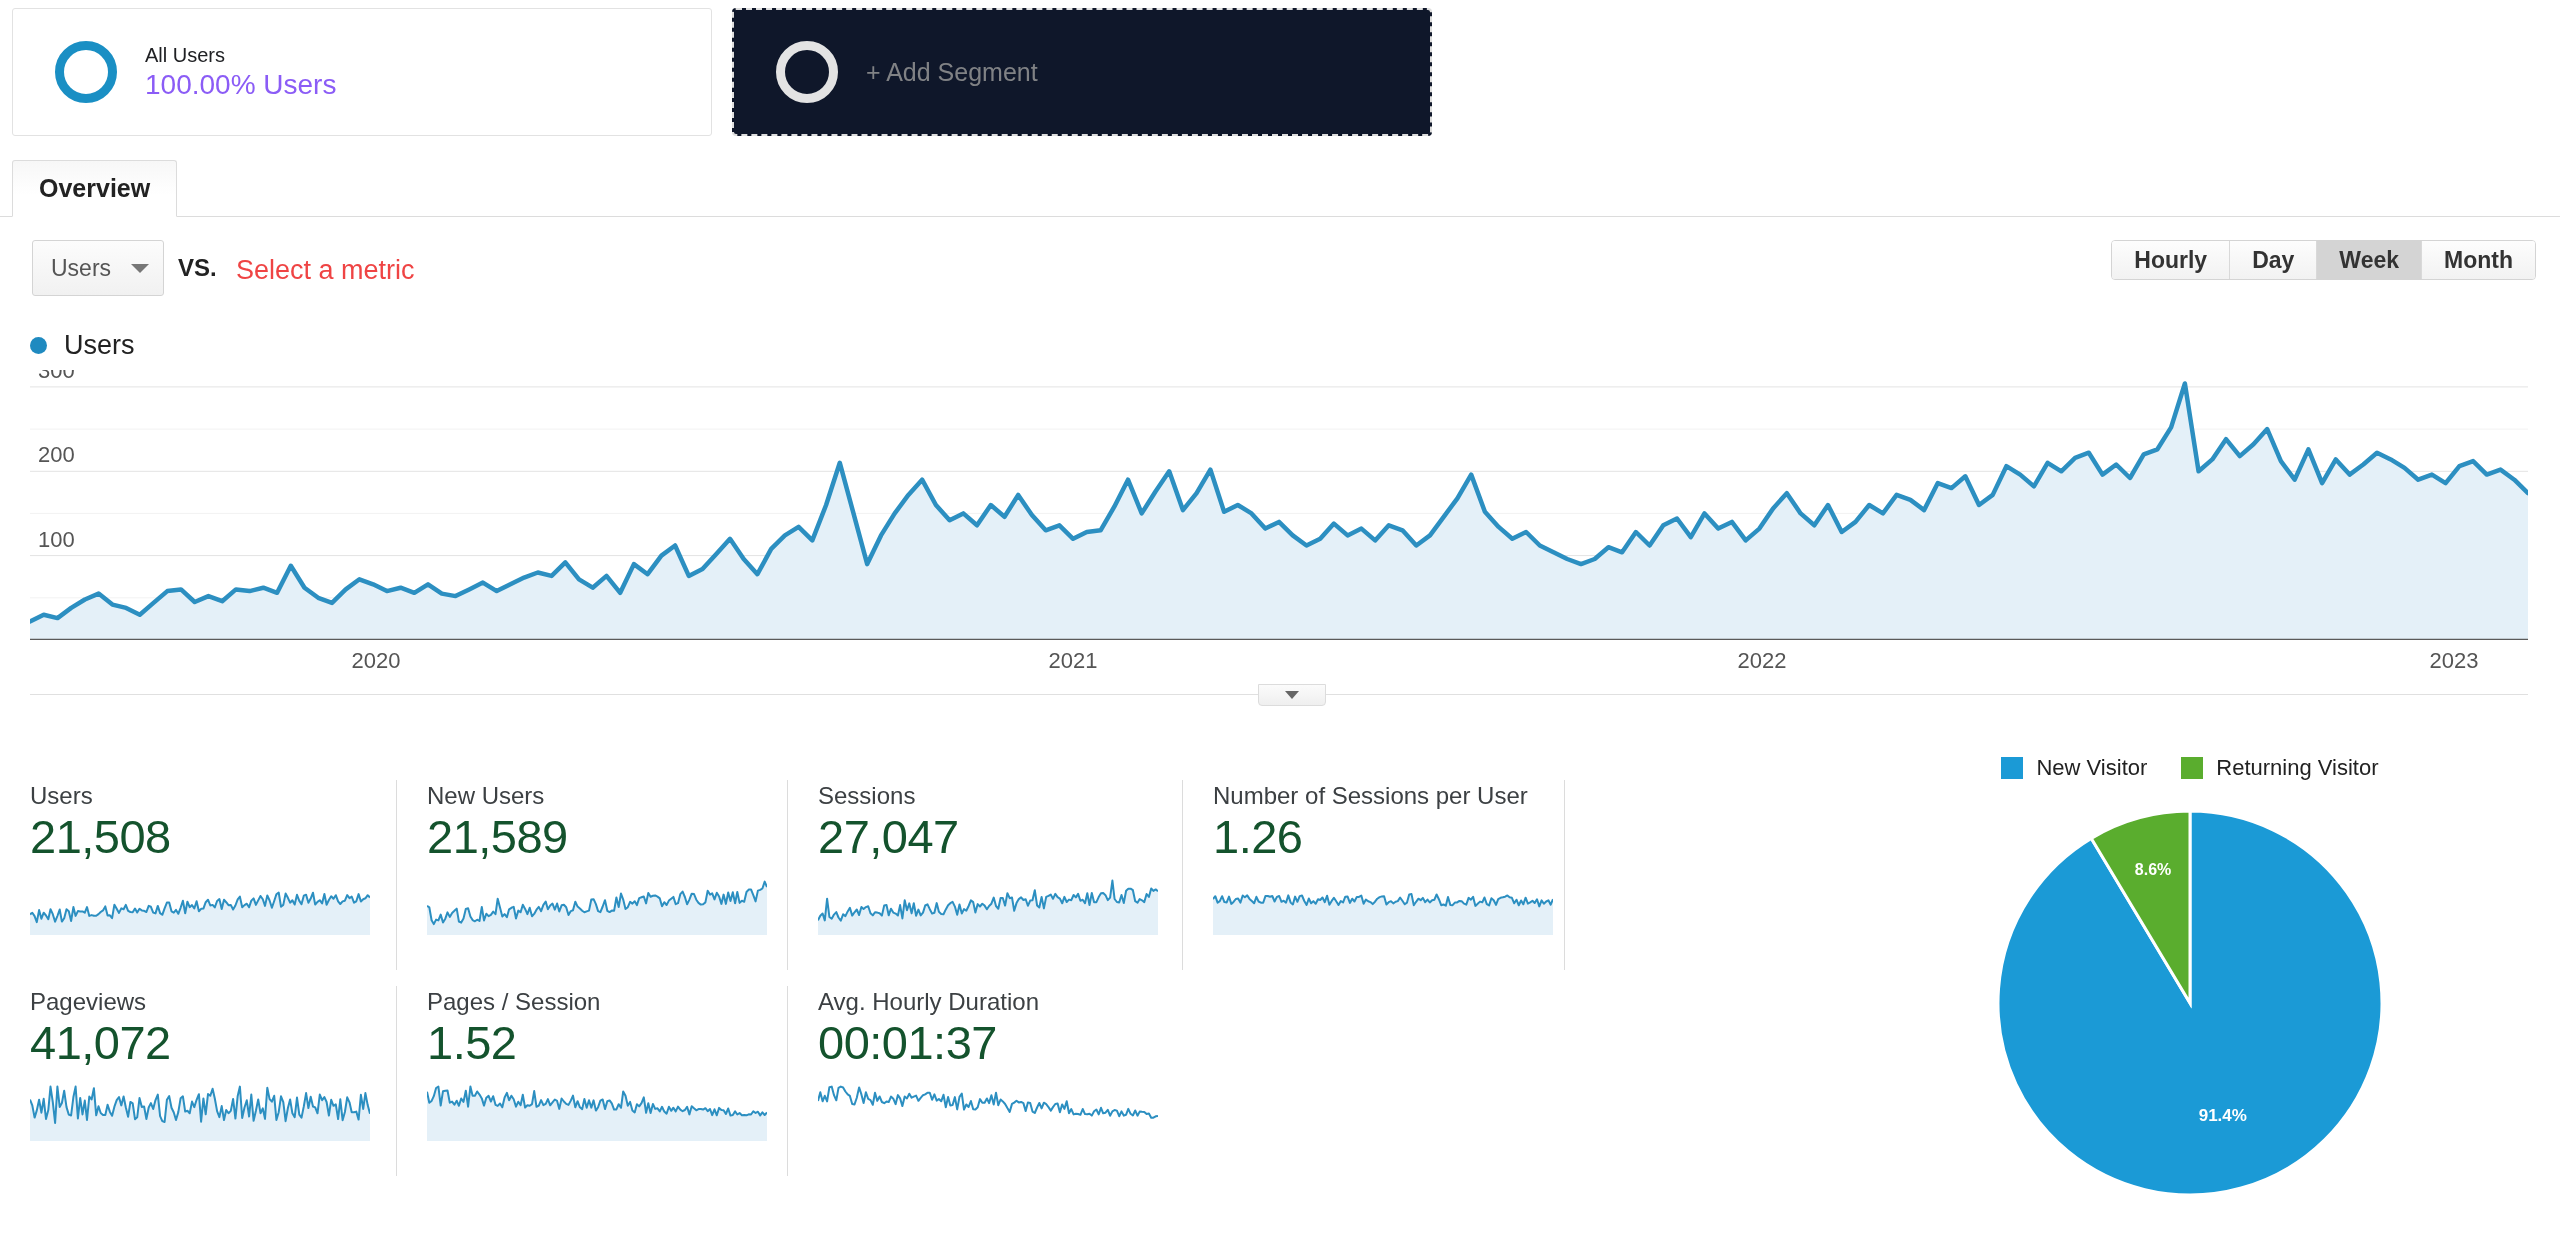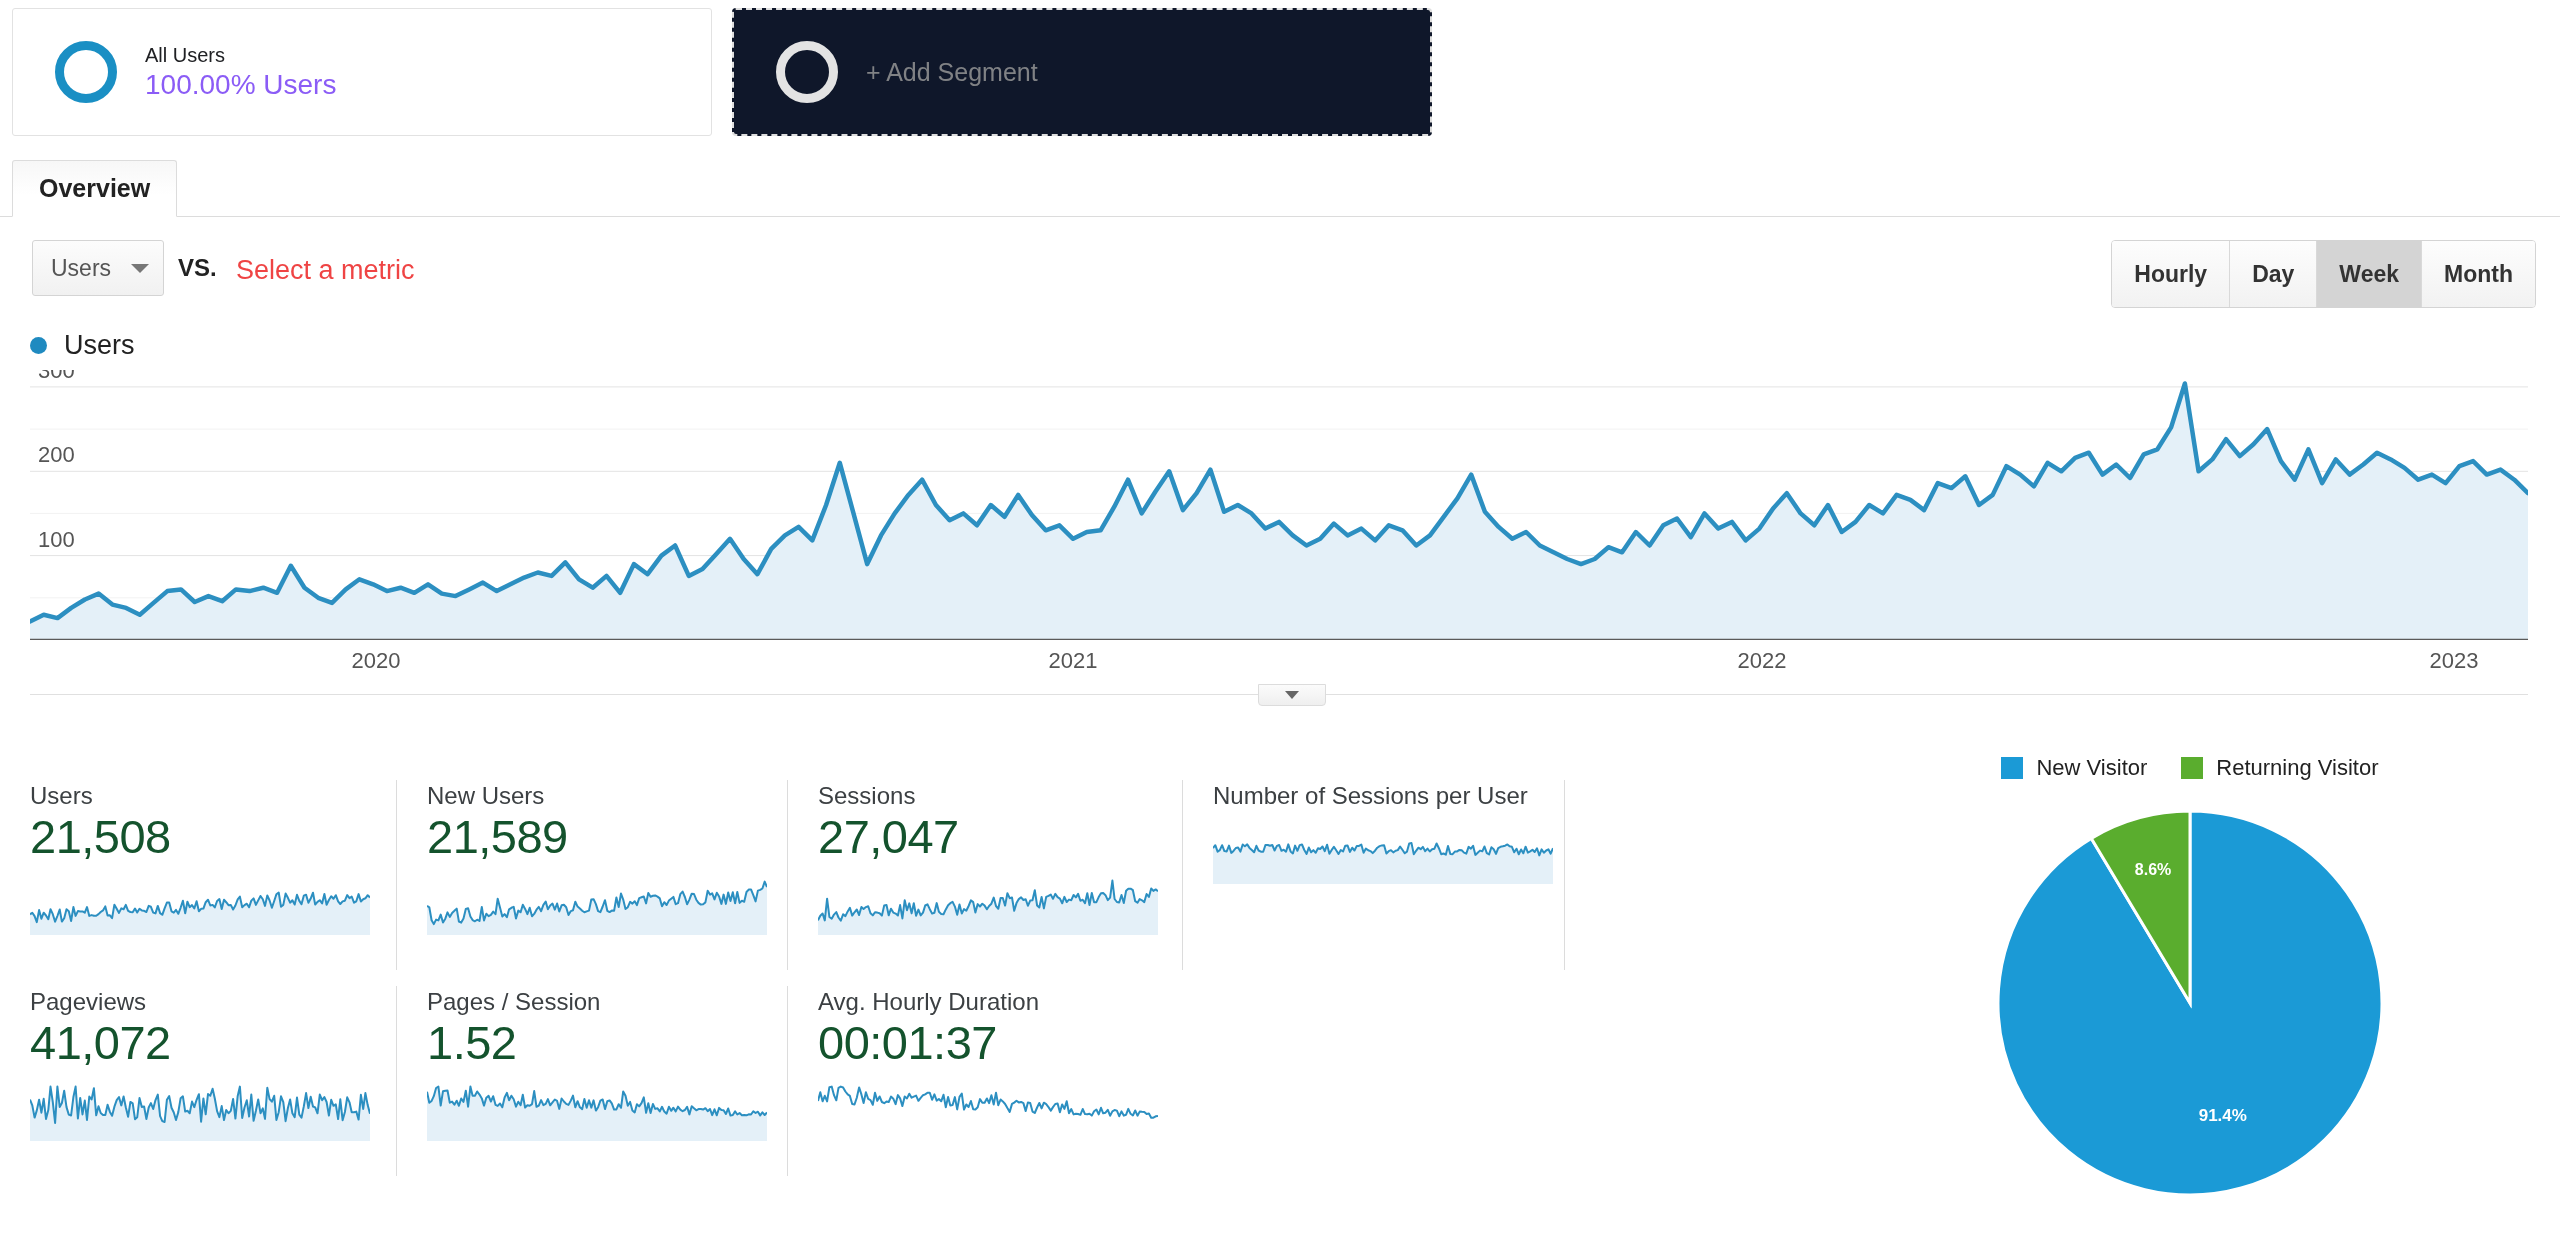--- a/index.html
+++ b/index.html
@@ -181,21 +181,21 @@
     cursor: pointer;
   }
 
   .granularity {
     position: absolute;
     right: 24px; top: 10px;
     display: flex;
     border: 1px solid #d4d4d4;
     border-radius: 4px;
     overflow: hidden;
-    height: 68px;
+    height: 40px;
   }
   .gran-btn {
     padding: 0 22px;
     display: flex;
     align-items: center;
     font-size: 23px;
     font-weight: bold;
     color: #333;
     background: linear-gradient(to bottom,#fdfdfd,#f2f2f2);
     border-right: 1px solid #d9d9d9;
@@ -470,20 +470,21 @@
       <div class="metric-card" style="left:788px; width:395px;">
         <div class="metric-label">Sessions</div>
         <div class="metric-value">27,047</div>
         <svg class="spark" width="340" height="58" viewBox="0 0 340 58">
             <path d="M0,58 L0.0,43.4 L2.3,38.7 L4.6,36.5 L6.8,43.4 L9.1,21.7 L11.4,40.0 L13.7,41.7 L16.0,37.6 L18.3,35.1 L20.5,40.5 L22.8,43.7 L25.1,37.3 L27.4,39.1 L29.7,34.4 L31.9,30.8 L34.2,38.6 L36.5,35.3 L38.8,32.5 L41.1,38.0 L43.4,30.0 L45.6,32.0 L47.9,30.1 L50.2,29.3 L52.5,36.2 L54.8,38.4 L57.0,35.2 L59.3,35.6 L61.6,36.3 L63.9,38.6 L66.2,28.5 L68.5,27.9 L70.7,38.3 L73.0,31.7 L75.3,35.6 L77.6,36.6 L79.9,38.5 L82.1,28.1 L84.4,41.4 L86.7,23.3 L89.0,33.2 L91.3,26.4 L93.6,36.4 L95.8,26.2 L98.1,38.7 L100.4,32.6 L102.7,38.4 L105.0,35.6 L107.2,28.5 L109.5,27.3 L111.8,32.2 L114.1,36.6 L116.4,35.8 L118.7,26.1 L120.9,34.8 L123.2,36.9 L125.5,37.2 L127.8,32.4 L130.1,28.3 L132.3,26.2 L134.6,24.9 L136.9,29.6 L139.2,37.8 L141.5,27.5 L143.8,36.5 L146.0,32.1 L148.3,33.7 L150.6,29.0 L152.9,23.4 L155.2,25.1 L157.4,35.5 L159.7,27.1 L162.0,29.5 L164.3,26.7 L166.6,28.6 L168.9,32.3 L171.1,29.0 L173.4,26.7 L175.7,20.6 L178.0,29.0 L180.3,31.8 L182.6,21.0 L184.8,21.0 L187.1,28.6 L189.4,16.2 L191.7,21.2 L194.0,20.5 L196.2,33.8 L198.5,26.1 L200.8,22.1 L203.1,20.3 L205.4,23.0 L207.7,22.3 L209.9,28.8 L212.2,23.6 L214.5,23.2 L216.8,13.2 L219.1,28.5 L221.3,30.5 L223.6,19.9 L225.9,31.4 L228.2,19.9 L230.5,18.9 L232.8,17.6 L235.0,21.8 L237.3,16.9 L239.6,20.1 L241.9,21.6 L244.2,26.3 L246.4,19.9 L248.7,25.0 L251.0,22.6 L253.3,23.2 L255.6,18.0 L257.9,20.4 L260.1,16.9 L262.4,23.8 L264.7,22.7 L267.0,26.2 L269.3,16.3 L271.5,28.1 L273.8,15.9 L276.1,25.3 L278.4,25.2 L280.7,20.1 L283.0,16.3 L285.2,16.1 L287.5,18.2 L289.8,23.1 L292.1,20.6 L294.4,3.6 L296.6,22.0 L298.9,25.0 L301.2,25.5 L303.5,18.0 L305.8,26.0 L308.1,13.7 L310.3,11.8 L312.6,11.7 L314.9,13.2 L317.2,24.2 L319.5,25.7 L321.7,22.1 L324.0,23.3 L326.3,25.1 L328.6,17.0 L330.9,19.9 L333.2,11.4 L335.4,13.9 L337.7,12.4 L340.0,14.2  L340,58 Z" fill="#e4f0f8" stroke="none"></path>
             <path d="M0.0,43.4 L2.3,38.7 L4.6,36.5 L6.8,43.4 L9.1,21.7 L11.4,40.0 L13.7,41.7 L16.0,37.6 L18.3,35.1 L20.5,40.5 L22.8,43.7 L25.1,37.3 L27.4,39.1 L29.7,34.4 L31.9,30.8 L34.2,38.6 L36.5,35.3 L38.8,32.5 L41.1,38.0 L43.4,30.0 L45.6,32.0 L47.9,30.1 L50.2,29.3 L52.5,36.2 L54.8,38.4 L57.0,35.2 L59.3,35.6 L61.6,36.3 L63.9,38.6 L66.2,28.5 L68.5,27.9 L70.7,38.3 L73.0,31.7 L75.3,35.6 L77.6,36.6 L79.9,38.5 L82.1,28.1 L84.4,41.4 L86.7,23.3 L89.0,33.2 L91.3,26.4 L93.6,36.4 L95.8,26.2 L98.1,38.7 L100.4,32.6 L102.7,38.4 L105.0,35.6 L107.2,28.5 L109.5,27.3 L111.8,32.2 L114.1,36.6 L116.4,35.8 L118.7,26.1 L120.9,34.8 L123.2,36.9 L125.5,37.2 L127.8,32.4 L130.1,28.3 L132.3,26.2 L134.6,24.9 L136.9,29.6 L139.2,37.8 L141.5,27.5 L143.8,36.5 L146.0,32.1 L148.3,33.7 L150.6,29.0 L152.9,23.4 L155.2,25.1 L157.4,35.5 L159.7,27.1 L162.0,29.5 L164.3,26.7 L166.6,28.6 L168.9,32.3 L171.1,29.0 L173.4,26.7 L175.7,20.6 L178.0,29.0 L180.3,31.8 L182.6,21.0 L184.8,21.0 L187.1,28.6 L189.4,16.2 L191.7,21.2 L194.0,20.5 L196.2,33.8 L198.5,26.1 L200.8,22.1 L203.1,20.3 L205.4,23.0 L207.7,22.3 L209.9,28.8 L212.2,23.6 L214.5,23.2 L216.8,13.2 L219.1,28.5 L221.3,30.5 L223.6,19.9 L225.9,31.4 L228.2,19.9 L230.5,18.9 L232.8,17.6 L235.0,21.8 L237.3,16.9 L239.6,20.1 L241.9,21.6 L244.2,26.3 L246.4,19.9 L248.7,25.0 L251.0,22.6 L253.3,23.2 L255.6,18.0 L257.9,20.4 L260.1,16.9 L262.4,23.8 L264.7,22.7 L267.0,26.2 L269.3,16.3 L271.5,28.1 L273.8,15.9 L276.1,25.3 L278.4,25.2 L280.7,20.1 L283.0,16.3 L285.2,16.1 L287.5,18.2 L289.8,23.1 L292.1,20.6 L294.4,3.6 L296.6,22.0 L298.9,25.0 L301.2,25.5 L303.5,18.0 L305.8,26.0 L308.1,13.7 L310.3,11.8 L312.6,11.7 L314.9,13.2 L317.2,24.2 L319.5,25.7 L321.7,22.1 L324.0,23.3 L326.3,25.1 L328.6,17.0 L330.9,19.9 L333.2,11.4 L335.4,13.9 L337.7,12.4 L340.0,14.2" fill="none" stroke="#2c8fc1" stroke-width="2" stroke-linejoin="round"></path>
           </svg>
       </div>
       <div class="metric-card" style="left:1183px; width:382px;">
         <div class="metric-label">Number of Sessions per User</div>
+        <div class="metric-value">1.26</div>
         <svg class="spark" width="340" height="58" viewBox="0 0 340 58">
             <path d="M0,58 L0.0,22.0 L2.3,19.2 L4.6,25.7 L6.8,24.2 L9.1,19.2 L11.4,25.1 L13.7,25.4 L16.0,19.6 L18.3,26.9 L20.5,24.9 L22.8,22.0 L25.1,21.5 L27.4,25.6 L29.7,18.5 L31.9,20.2 L34.2,18.4 L36.5,21.9 L38.8,24.0 L41.1,26.3 L43.4,19.8 L45.6,24.5 L47.9,25.7 L50.2,25.7 L52.5,18.9 L54.8,19.0 L57.0,19.8 L59.3,19.0 L61.6,24.5 L63.9,19.9 L66.2,19.0 L68.5,24.8 L70.7,23.7 L73.0,25.7 L75.3,18.4 L77.6,25.4 L79.9,27.4 L82.1,19.6 L84.4,24.8 L86.7,19.1 L89.0,18.5 L91.3,24.0 L93.6,28.0 L95.8,21.5 L98.1,26.3 L100.4,24.1 L102.7,26.8 L105.0,22.3 L107.2,23.0 L109.5,20.5 L111.8,25.2 L114.1,18.7 L116.4,27.8 L118.7,23.9 L120.9,20.7 L123.2,24.3 L125.5,28.0 L127.8,24.1 L130.1,25.4 L132.3,19.7 L134.6,19.6 L136.9,25.9 L139.2,21.7 L141.5,24.5 L143.8,19.9 L146.0,19.9 L148.3,18.6 L150.6,26.7 L152.9,22.6 L155.2,24.3 L157.4,25.1 L159.7,27.1 L162.0,24.7 L164.3,21.7 L166.6,20.1 L168.9,19.4 L171.1,19.2 L173.4,27.5 L175.7,25.2 L178.0,24.2 L180.3,26.4 L182.6,24.8 L184.8,24.1 L187.1,20.5 L189.4,23.8 L191.7,27.3 L194.0,25.6 L196.2,17.4 L198.5,17.1 L200.8,28.2 L203.1,24.8 L205.4,21.7 L207.7,23.2 L209.9,20.9 L212.2,25.2 L214.5,22.6 L216.8,25.5 L219.1,23.3 L221.3,22.8 L223.6,17.5 L225.9,22.2 L228.2,28.2 L230.5,27.5 L232.8,28.7 L235.0,20.0 L237.3,27.9 L239.6,28.2 L241.9,25.6 L244.2,25.4 L246.4,23.9 L248.7,24.3 L251.0,26.6 L253.3,27.6 L255.6,20.9 L257.9,22.7 L260.1,19.8 L262.4,28.9 L264.7,26.8 L267.0,24.6 L269.3,25.3 L271.5,20.5 L273.8,27.1 L276.1,28.4 L278.4,21.3 L280.7,23.2 L283.0,27.9 L285.2,22.1 L287.5,20.8 L289.8,20.3 L292.1,19.7 L294.4,18.4 L296.6,20.3 L298.9,20.8 L301.2,26.3 L303.5,22.7 L305.8,28.3 L308.1,23.5 L310.3,27.3 L312.6,20.7 L314.9,26.6 L317.2,25.4 L319.5,23.7 L321.7,26.0 L324.0,22.3 L326.3,29.4 L328.6,23.4 L330.9,26.7 L333.2,24.5 L335.4,23.3 L337.7,27.7 L340.0,22.2  L340,58 Z" fill="#e4f0f8" stroke="none"></path>
             <path d="M0.0,22.0 L2.3,19.2 L4.6,25.7 L6.8,24.2 L9.1,19.2 L11.4,25.1 L13.7,25.4 L16.0,19.6 L18.3,26.9 L20.5,24.9 L22.8,22.0 L25.1,21.5 L27.4,25.6 L29.7,18.5 L31.9,20.2 L34.2,18.4 L36.5,21.9 L38.8,24.0 L41.1,26.3 L43.4,19.8 L45.6,24.5 L47.9,25.7 L50.2,25.7 L52.5,18.9 L54.8,19.0 L57.0,19.8 L59.3,19.0 L61.6,24.5 L63.9,19.9 L66.2,19.0 L68.5,24.8 L70.7,23.7 L73.0,25.7 L75.3,18.4 L77.6,25.4 L79.9,27.4 L82.1,19.6 L84.4,24.8 L86.7,19.1 L89.0,18.5 L91.3,24.0 L93.6,28.0 L95.8,21.5 L98.1,26.3 L100.4,24.1 L102.7,26.8 L105.0,22.3 L107.2,23.0 L109.5,20.5 L111.8,25.2 L114.1,18.7 L116.4,27.8 L118.7,23.9 L120.9,20.7 L123.2,24.3 L125.5,28.0 L127.8,24.1 L130.1,25.4 L132.3,19.7 L134.6,19.6 L136.9,25.9 L139.2,21.7 L141.5,24.5 L143.8,19.9 L146.0,19.9 L148.3,18.6 L150.6,26.7 L152.9,22.6 L155.2,24.3 L157.4,25.1 L159.7,27.1 L162.0,24.7 L164.3,21.7 L166.6,20.1 L168.9,19.4 L171.1,19.2 L173.4,27.5 L175.7,25.2 L178.0,24.2 L180.3,26.4 L182.6,24.8 L184.8,24.1 L187.1,20.5 L189.4,23.8 L191.7,27.3 L194.0,25.6 L196.2,17.4 L198.5,17.1 L200.8,28.2 L203.1,24.8 L205.4,21.7 L207.7,23.2 L209.9,20.9 L212.2,25.2 L214.5,22.6 L216.8,25.5 L219.1,23.3 L221.3,22.8 L223.6,17.5 L225.9,22.2 L228.2,28.2 L230.5,27.5 L232.8,28.7 L235.0,20.0 L237.3,27.9 L239.6,28.2 L241.9,25.6 L244.2,25.4 L246.4,23.9 L248.7,24.3 L251.0,26.6 L253.3,27.6 L255.6,20.9 L257.9,22.7 L260.1,19.8 L262.4,28.9 L264.7,26.8 L267.0,24.6 L269.3,25.3 L271.5,20.5 L273.8,27.1 L276.1,28.4 L278.4,21.3 L280.7,23.2 L283.0,27.9 L285.2,22.1 L287.5,20.8 L289.8,20.3 L292.1,19.7 L294.4,18.4 L296.6,20.3 L298.9,20.8 L301.2,26.3 L303.5,22.7 L305.8,28.3 L308.1,23.5 L310.3,27.3 L312.6,20.7 L314.9,26.6 L317.2,25.4 L319.5,23.7 L321.7,26.0 L324.0,22.3 L326.3,29.4 L328.6,23.4 L330.9,26.7 L333.2,24.5 L335.4,23.3 L337.7,27.7 L340.0,22.2" fill="none" stroke="#2c8fc1" stroke-width="2" stroke-linejoin="round"></path>
           </svg>
       </div>
     </div>
 
     <div class="metric-row row2">
       <div class="metric-card" style="left:0px; width:397px;">
         <div class="metric-label">Pageviews</div>

